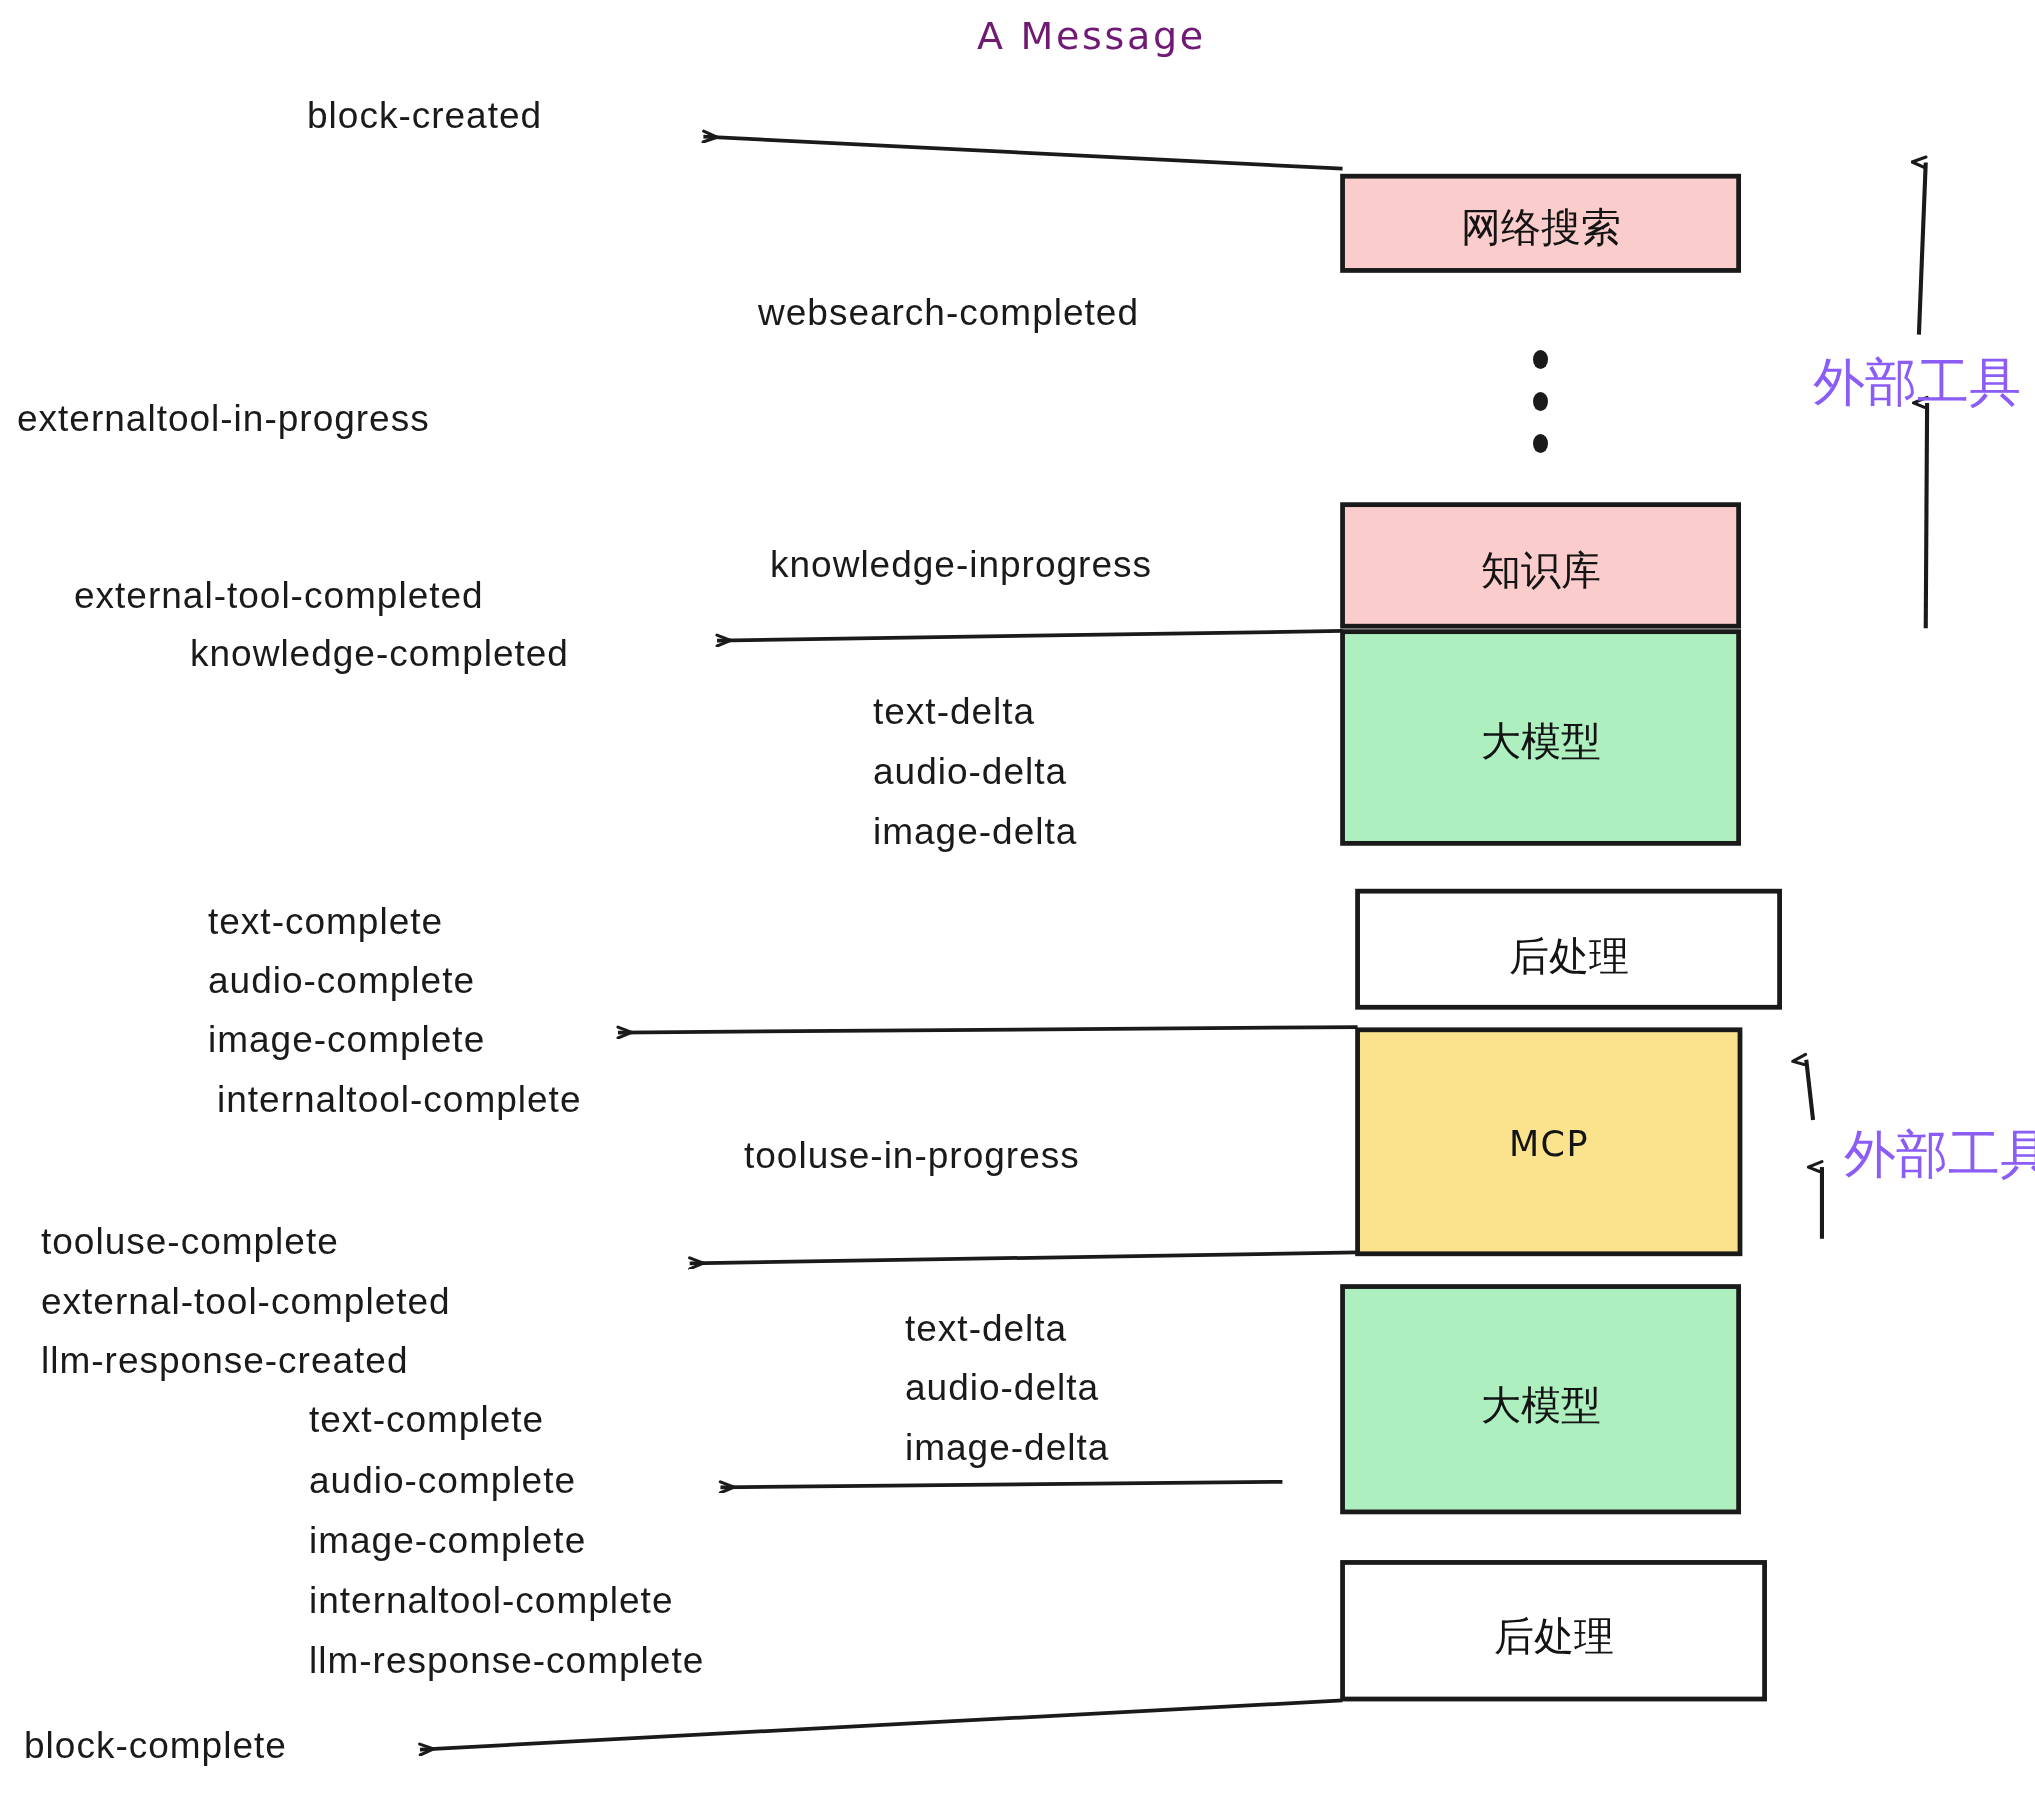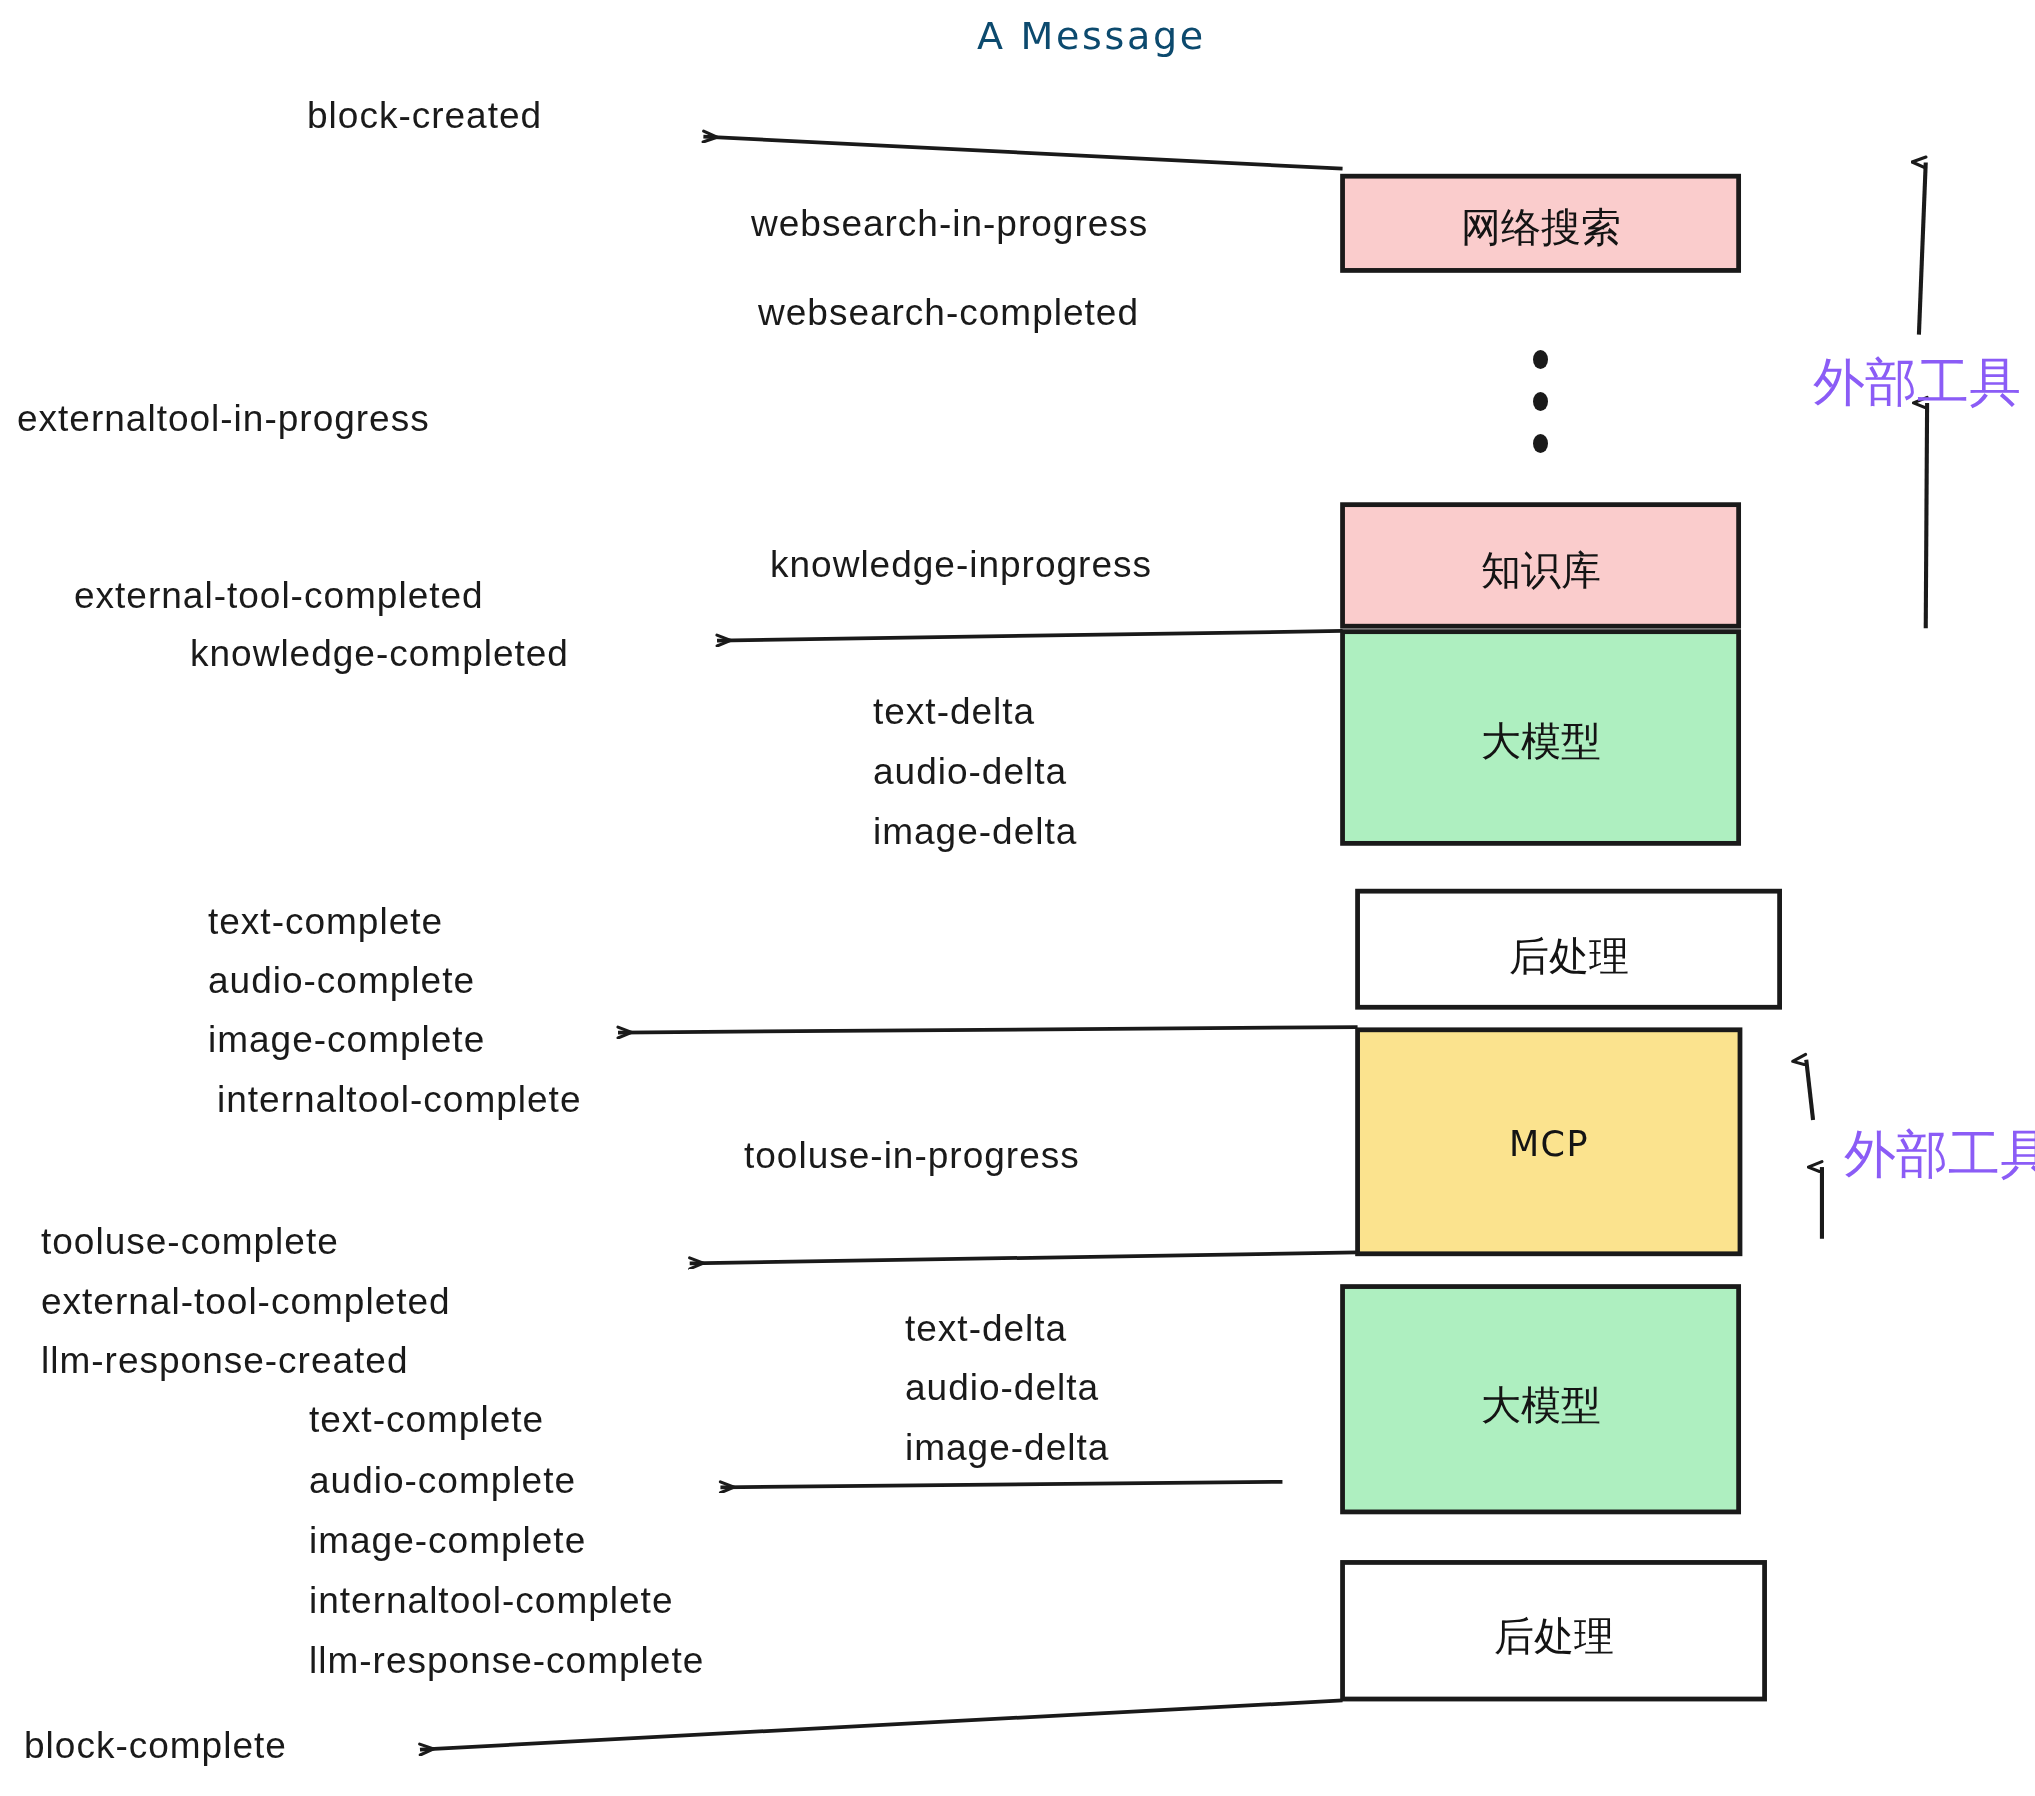--- a/index.html
+++ b/index.html
@@ -18,21 +18,21 @@
     letter-spacing:1px;
     color:#1a1a1a;
     white-space:nowrap;
     line-height:1;
   }
   .title{
     position:absolute;
     font-family:"DejaVu Sans","Liberation Sans",sans-serif;
     font-size:38px;
     letter-spacing:2.7px;
-    color:#0c4a6e;
+    color:#701a75;
     white-space:nowrap;
   }
   .boxlabel{
     position:absolute;
     font-family:"DejaVu Sans","Liberation Sans",sans-serif;
     font-size:40px;
     color:#141414;
     white-space:nowrap;
     text-align:center;
   }
@@ -119,21 +119,20 @@
   <div class="boxlabel" style="left:1343px;top:714px;width:396px;">大模型</div>
   <div class="boxlabel" style="left:1358px;top:929px;width:422px;">后处理</div>
   <div class="boxlabel mcplabel" style="left:1358px;top:1124px;width:382px;">MCP</div>
   <div class="boxlabel" style="left:1343px;top:1378px;width:396px;">大模型</div>
   <div class="boxlabel" style="left:1343px;top:1609px;width:422px;">后处理</div>
 
   <div class="sidelabel" style="left:1813px;top:348px;">外部工具</div>
   <div class="sidelabel" style="left:1844px;top:1120px;">外部工具</div>
 
   <div class="evt" style="left:307px;top:97px;">block-created</div>
-  <div class="evt" style="left:751px;top:205px;">websearch-in-progress</div>
   <div class="evt" style="left:758px;top:294px;">websearch-completed</div>
   <div class="evt" style="left:17px;top:400px;">externaltool-in-progress</div>
   <div class="evt" style="left:770px;top:546px;">knowledge-inprogress</div>
   <div class="evt" style="left:74px;top:577px;">external-tool-completed</div>
   <div class="evt" style="left:190px;top:635px;">knowledge-completed</div>
   <div class="evt" style="left:873px;top:693px;">text-delta</div>
   <div class="evt" style="left:873px;top:753px;">audio-delta</div>
   <div class="evt" style="left:873px;top:813px;">image-delta</div>
   <div class="evt" style="left:208px;top:903px;">text-complete</div>
   <div class="evt" style="left:208px;top:962px;">audio-complete</div>

